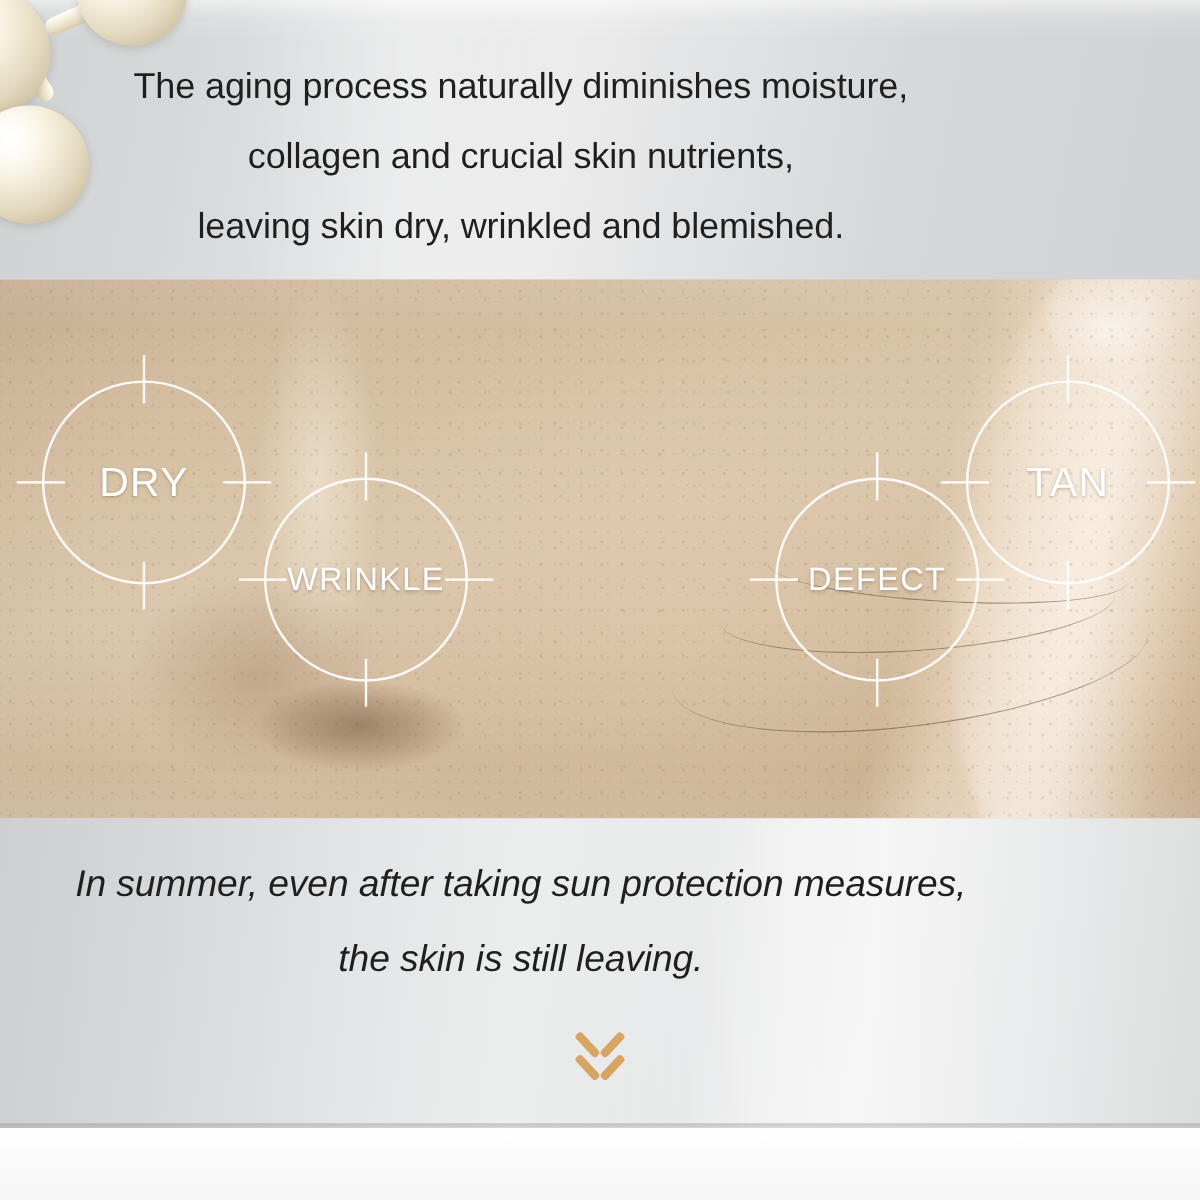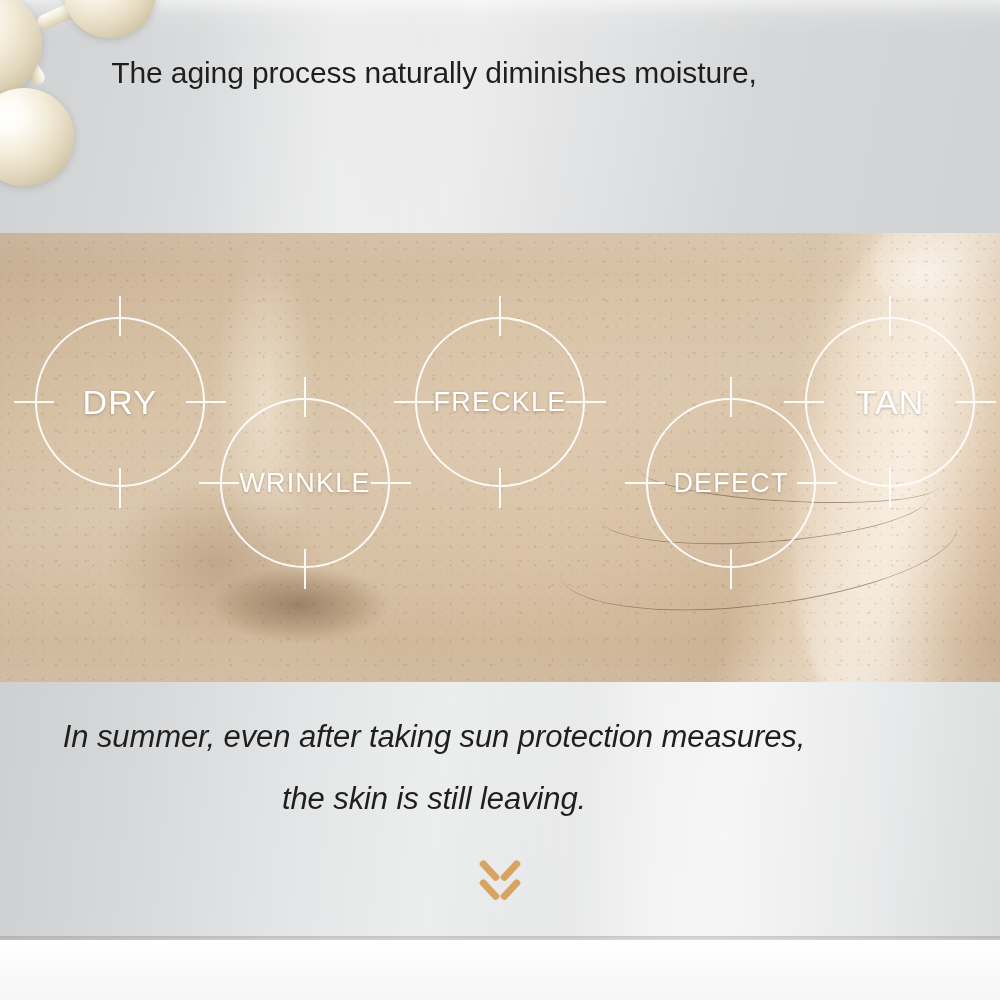--- a/index.html
+++ b/index.html
@@ -320,20 +320,22 @@
   <div id="roller">
     <div class="stem" style="left:96px; top:44px; width:96px; height:15px; transform:rotate(-24deg);"></div>
     <div class="stem" style="left:56px; top:96px; width:62px; height:14px; transform:rotate(58deg);"></div>
     <div class="pearl" style="left:-6px;  top:36px;  width:110px; height:108px;"></div>
     <div class="pearl" style="left:126px; top:-6px;  width:92px;  height:90px;"></div>
     <div class="pearl" style="left:36px;  top:134px; width:100px; height:98px;"></div>
   </div>
 
   <div class="headline-block" id="top-text">
     <span class="hl">The aging process naturally diminishes moisture,</span>
+    <span class="hl">collagen and crucial skin nutrients,</span>
+    <span class="hl">leaving skin dry, wrinkled and blemished.</span>
   </div>
 
   <div id="skin-photo">
     <div id="skin-base"></div>
     <div id="finger-hi"></div>
     <div id="nail"></div>
     <div id="skin-speckle"></div>
 
     <div class="hair" style="left:600px; top:250px; width:330px; height:70px; transform:rotate(-4deg);"></div>
     <div class="hair" style="left:560px; top:286px; width:400px; height:110px; transform:rotate(-7deg);"></div>
@@ -352,28 +354,20 @@
 
     <div class="marker small" id="marker-1" style="left: 305px; top: 250px;">
       <div class="ring"></div>
       <div class="tick v t"></div>
       <div class="tick v b"></div>
       <div class="tick h l"></div>
       <div class="tick h r"></div>
       <div class="mlabel">WRINKLE</div>
     </div>
 
-    <div class="marker small" id="marker-2" style="left: 500px; top: 169px;">
-      <div class="ring"></div>
-      <div class="tick v t"></div>
-      <div class="tick v b"></div>
-      <div class="tick h l"></div>
-      <div class="tick h r"></div>
-      <div class="mlabel">FRECKLE</div>
-    </div>
 
     <div class="marker small" id="marker-3" style="left: 731px; top: 250px;">
       <div class="ring"></div>
       <div class="tick v t"></div>
       <div class="tick v b"></div>
       <div class="tick h l"></div>
       <div class="tick h r"></div>
       <div class="mlabel">DEFECT</div>
     </div>
 

